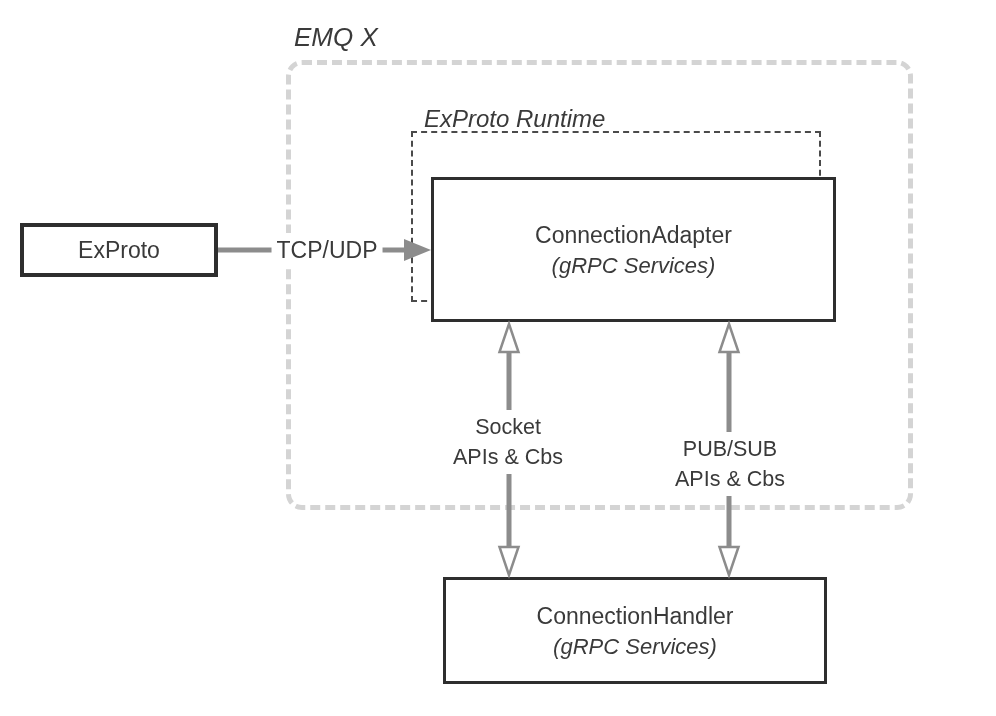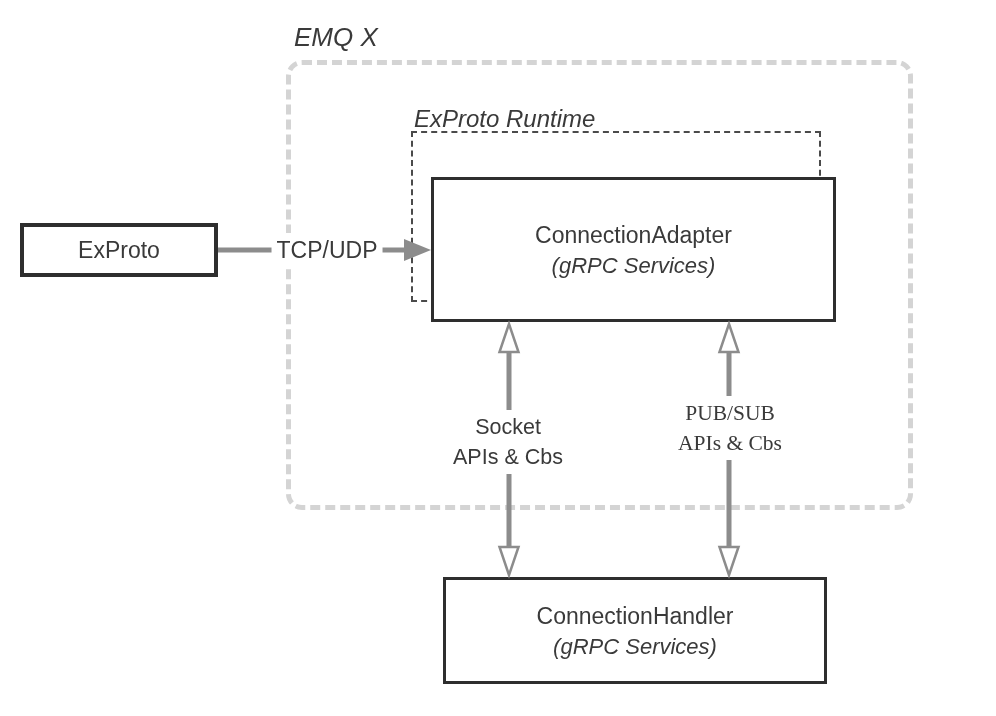--- a/index.html
+++ b/index.html
@@ -21,21 +21,21 @@
 
   
   .group-label{
     font-style:italic;
     font-weight:500;
     color:var(--text);
     white-space:nowrap;
     margin-top:10px;
   }
   #emqx-label{left:294px;top:12px;font-size:26px;}
-  #exproto-label{left:414px;top:95px;font-size:24px;text-align:right;}
+  #exproto-label{left:424px;top:95px;font-size:24px;text-align:right;}
 
   
   #outer-group{
     left:286px;top:60px;width:627px;height:450px;
     border:5px dashed var(--outer-dash);
     border-radius:16px;
     z-index:1;
   }
   #inner-group{
     left:411px;top:131px;width:410px;height:171px;
@@ -75,21 +75,21 @@
     padding:2px 5px;
     white-space:nowrap;
     z-index:5;
   }
   #tcpudp-label{
     left:327px;top:250px;
     transform:translate(-50%,-50%);
     font-size:23px;
   }
   #socket-label{left:508px;top:410px;transform:translateX(-50%);}
-  #pubsub-label{left:730px;top:396px;transform:translateX(-50%);font-family:Liberation Serif, serif;}
+  #pubsub-label{left:730px;top:432px;transform:translateX(-50%);}
 </style>
 </head>
 <body>
 
 <div class="abs" id="outer-group"></div>
 <div class="abs group-label" id="emqx-label">EMQ X</div>
 
 <div class="abs" id="inner-group"></div>
 <div class="abs group-label" id="exproto-label">ExProto Runtime</div>
 

